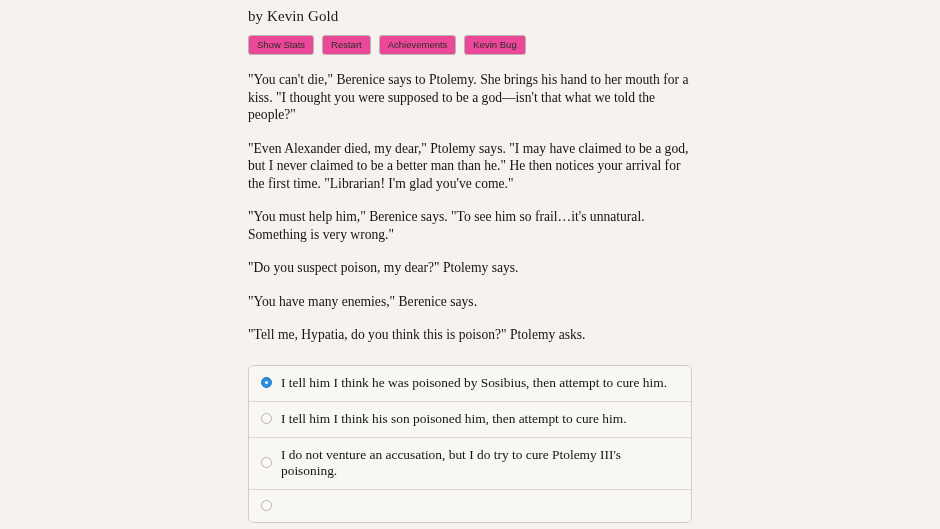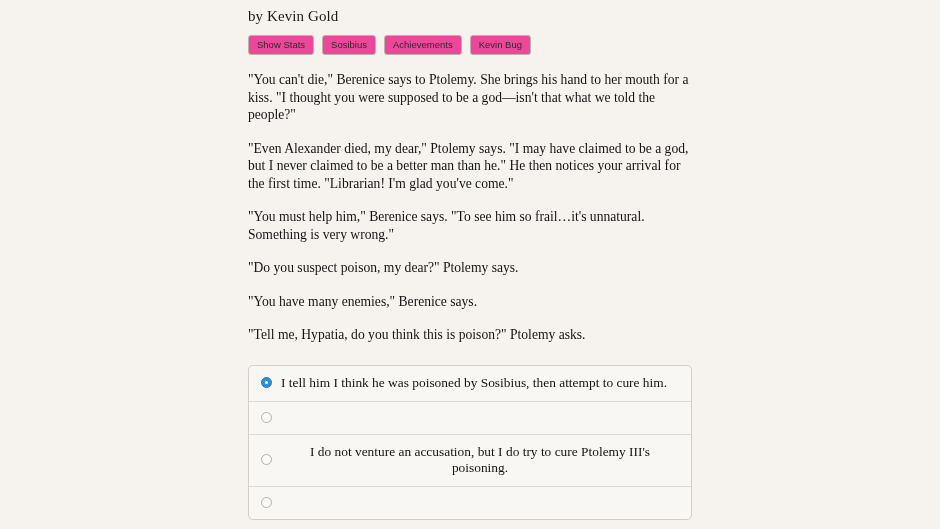--- a/index.html
+++ b/index.html
@@ -73,21 +73,20 @@
     overflow: hidden;
   }
   .choice {
     display: flex;
     align-items: center;
     gap: 9px;
     padding: 9px 12px 10px 12px;
     border-bottom: 1px solid #ddd8d2;
     cursor: pointer;
     min-height: 13px;
-    text-align: center;
   }
   .choice:last-child {
     border-bottom: none;
   }
   .radio {
     flex: 0 0 auto;
     width: 11px;
     height: 11px;
     border-radius: 50%;
     border: 1px solid #b5b0aa;
@@ -121,41 +120,42 @@
 </head>
 <body>
 
 <div class="page">
   <div class="content">
 
     <div class="byline">by Kevin Gold</div>
 
     <div class="button-row">
       <button class="mini-button">Show Stats</button>
-      <button class="mini-button">Sosibius</button>
+      <button class="mini-button">Restart</button>
       <button class="mini-button">Achievements</button>
       <button class="mini-button">Kevin Bug</button>
     </div>
 
     <div class="story">
       <p>"You can't die," Berenice says to Ptolemy. She brings his hand to her mouth for a kiss. "I thought you were supposed to be a god—isn't that what we told the people?"</p>
       <p>"Even Alexander died, my dear," Ptolemy says. "I may have claimed to be a god, but I never claimed to be a better man than he." He then notices your arrival for the first time. "Librarian! I'm glad you've come."</p>
       <p>"You must help him," Berenice says. "To see him so frail…it's unnatural. Something is very wrong."</p>
       <p>"Do you suspect poison, my dear?" Ptolemy says.</p>
       <p>"You have many enemies," Berenice says.</p>
       <p>"Tell me, Hypatia, do you think this is poison?" Ptolemy asks.</p>
     </div>
 
     <div class="choices">
       <div class="choice">
         <span class="radio selected"></span>
         <span class="choice-label">I tell him I think he was poisoned by Sosibius, then attempt to cure him.</span>
       </div>
       <div class="choice">
         <span class="radio"></span>
+        <span class="choice-label">I tell him I think his son poisoned him, then attempt to cure him.</span>
       </div>
       <div class="choice">
         <span class="radio"></span>
         <span class="choice-label">I do not venture an accusation, but I do try to cure Ptolemy III's poisoning.</span>
       </div>
       <div class="choice">
         <span class="radio"></span>
       </div>
     </div>
 

